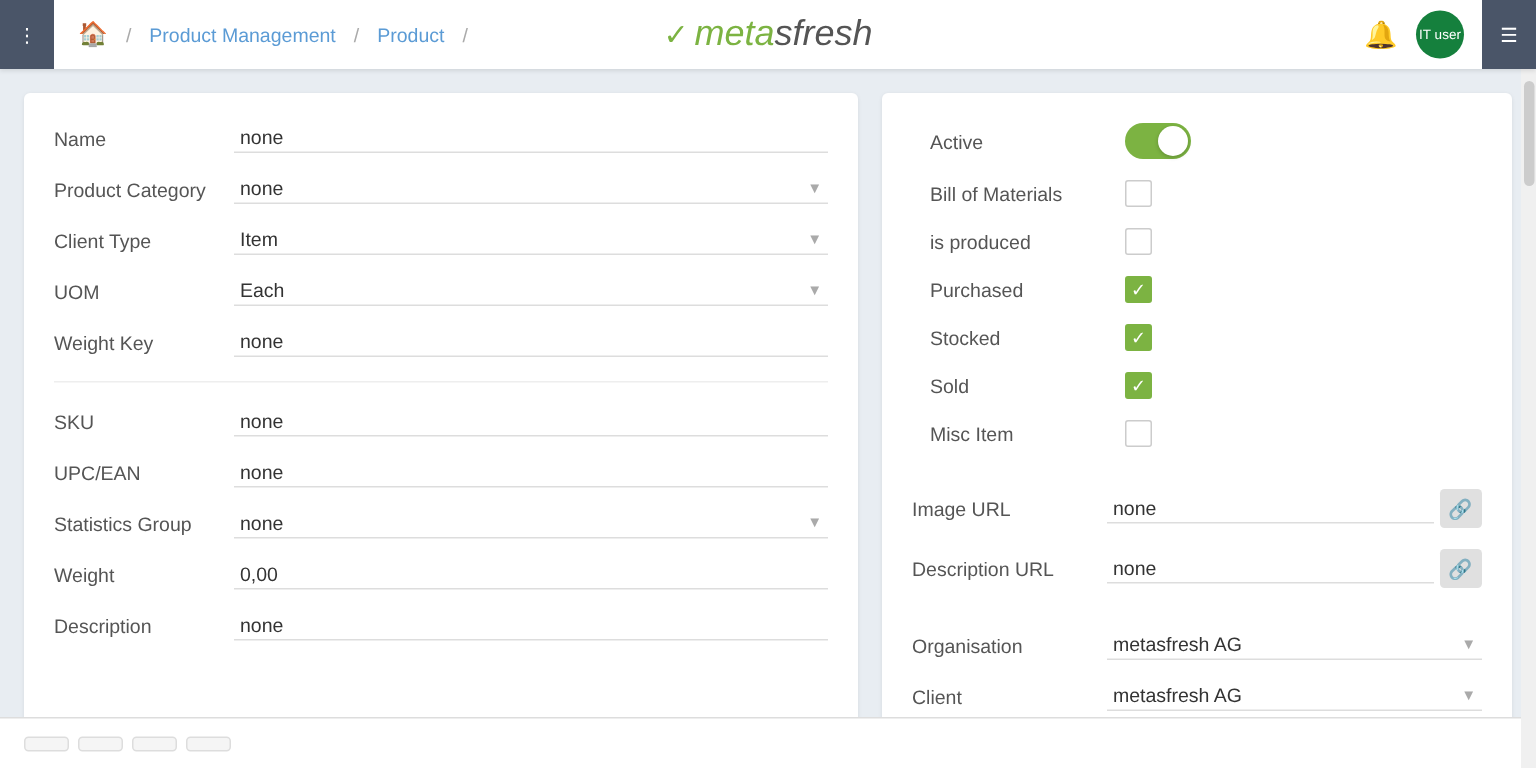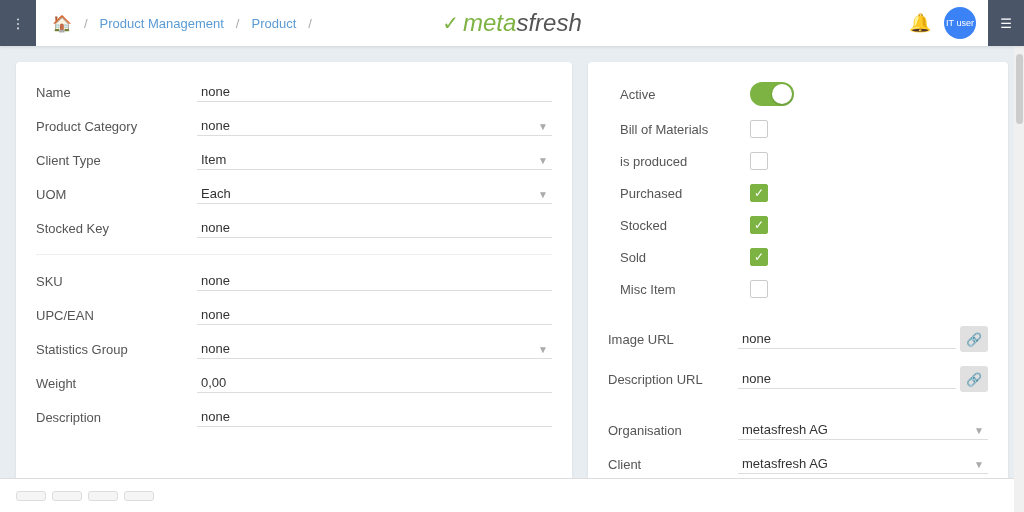--- a/index.html
+++ b/index.html
@@ -55,21 +55,21 @@
     }
 
     .topbar-right {
       margin-left: auto;
       display: flex;
       align-items: center;
       gap: 12px;
     }
     .bell-icon { color: #888; font-size: 18px; cursor: pointer; }
     .user-avatar {
-      background: #3b82f6;
+      background: #15803d;
       color: #fff;
       border-radius: 50%;
       width: 32px;
       height: 32px;
       display: flex;
       align-items: center;
       justify-content: center;
       font-size: 11px;
       cursor: pointer;
     }
@@ -100,21 +100,20 @@
       border-radius: 4px;
       padding: 20px;
       flex: 1;
       box-shadow: 0 1px 3px rgba(0,0,0,0.08);
     }
 
     .field-row {
       display: flex;
       align-items: center;
       margin-bottom: 14px;
-      gap: 41px;
     }
     .field-label {
       color: #555;
       font-size: 13px;
       min-width: 120px;
       flex-shrink: 0;
     }
     .field-input {
       flex: 1;
       border: none;
@@ -355,21 +354,21 @@
       <div class="field-row">
         <label class="field-label">UOM</label>
         <div class="field-select-wrap">
           <select class="field-select">
             <option>Each</option>
           </select>
           <span class="select-arrow">▼</span>
         </div>
       </div>
       <div class="field-row">
-        <label class="field-label">Stocked Key</label>
+        <label class="field-label">Weight Key</label>
         <input class="field-input" value="none" style="">
       </div>
 
       <hr class="divider">
 
       <div class="field-row">
         <label class="field-label">SKU</label>
         <input class="field-input" value="none" style="">
       </div>
       <div class="field-row">

